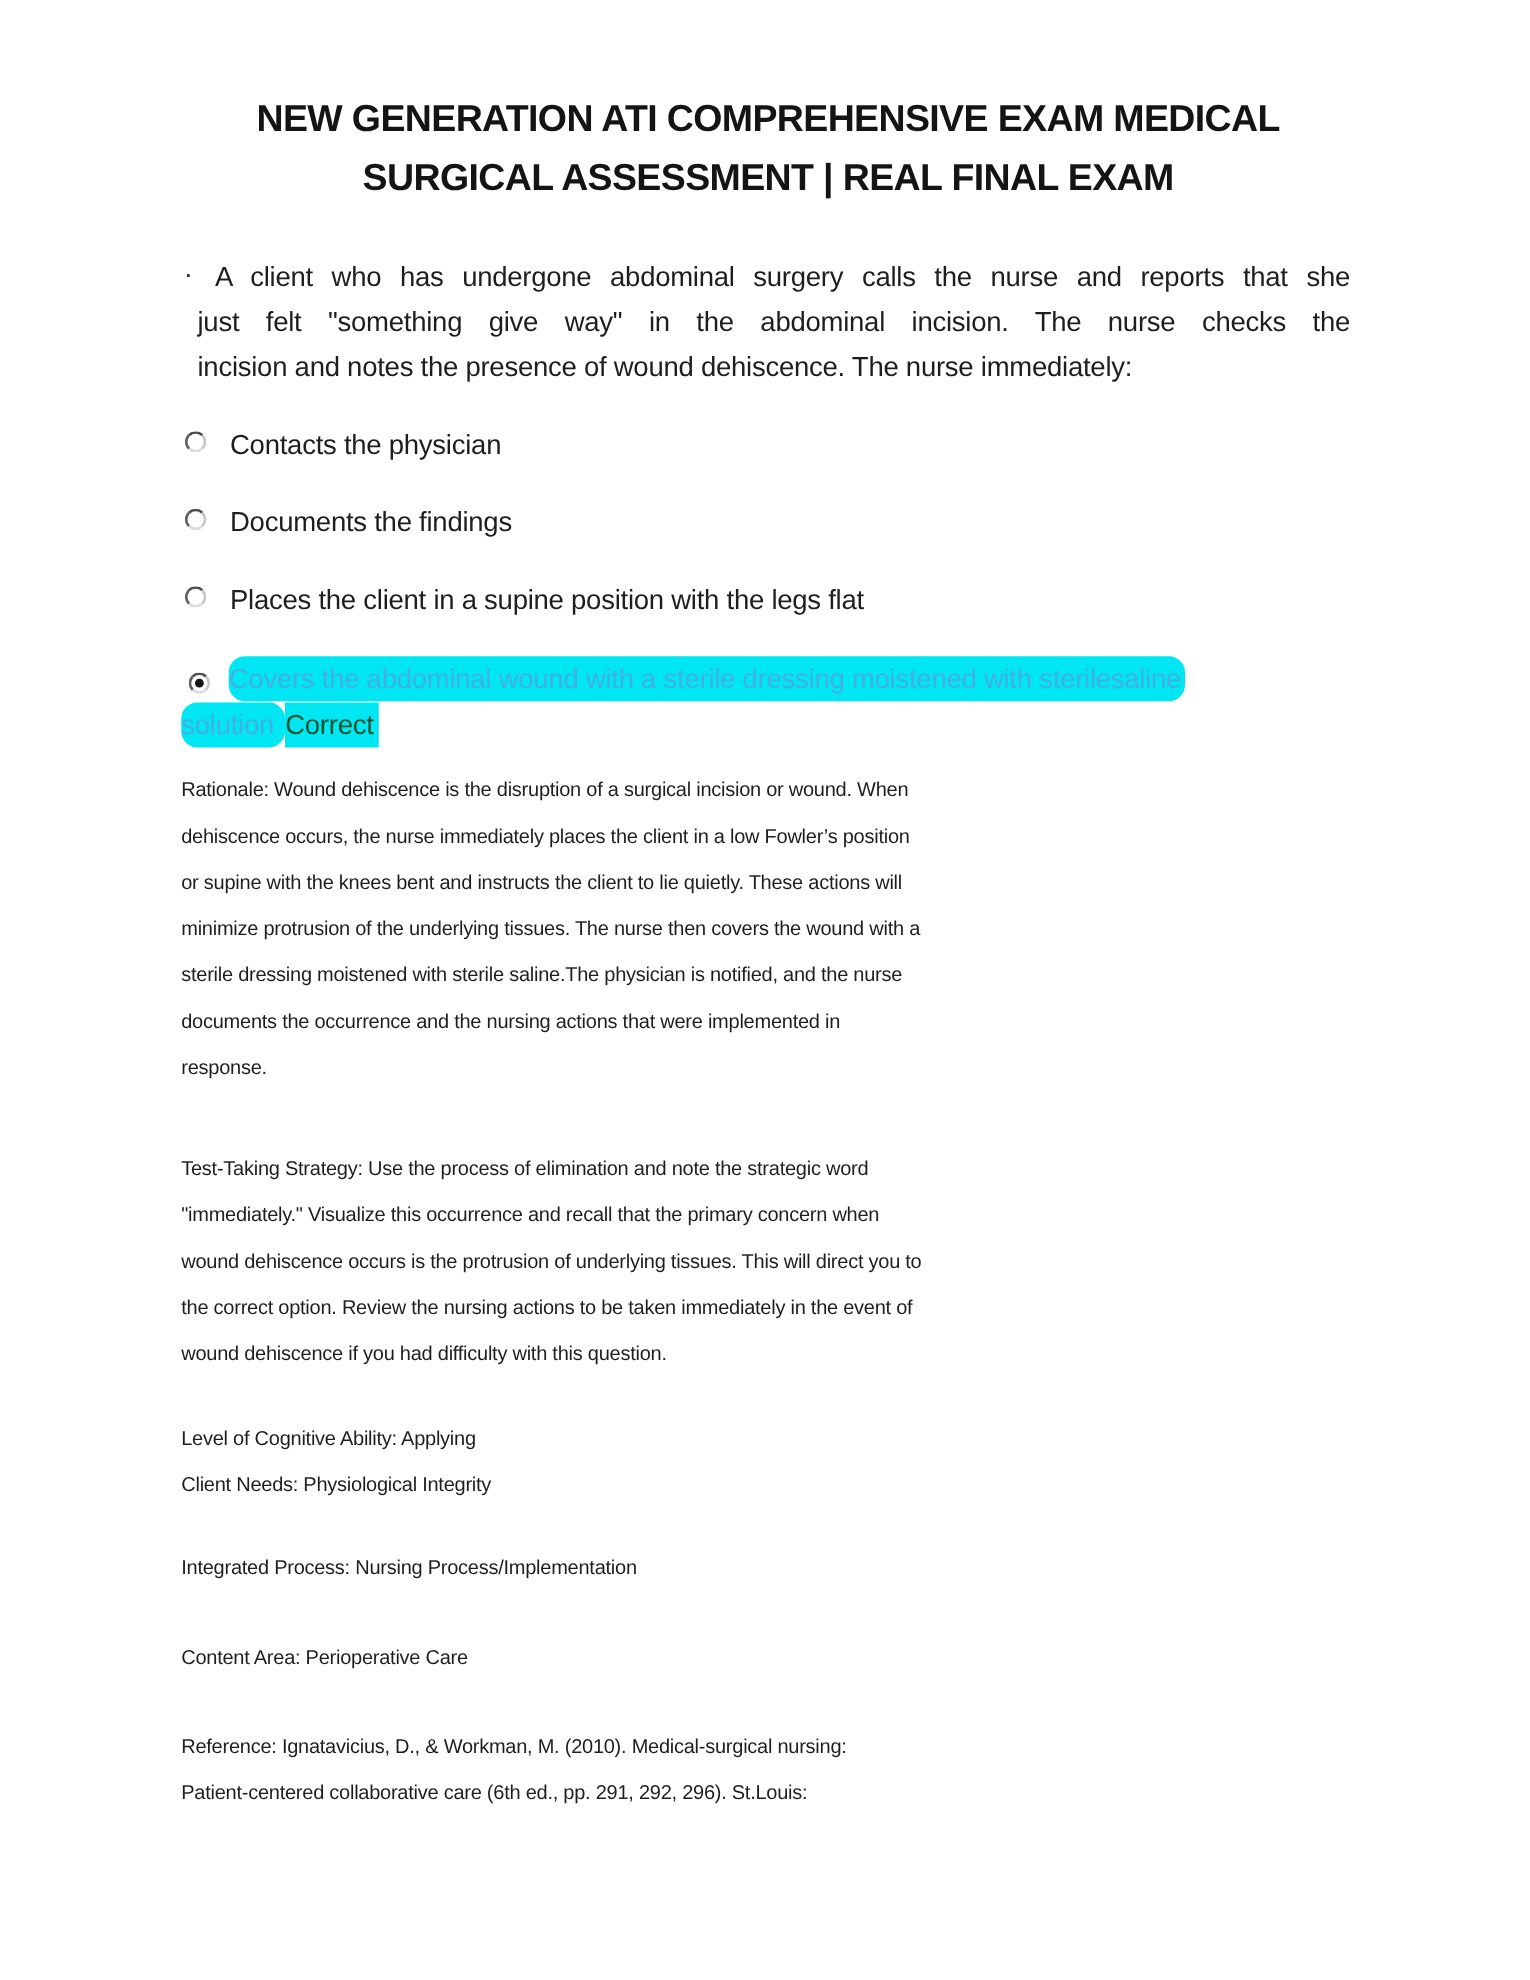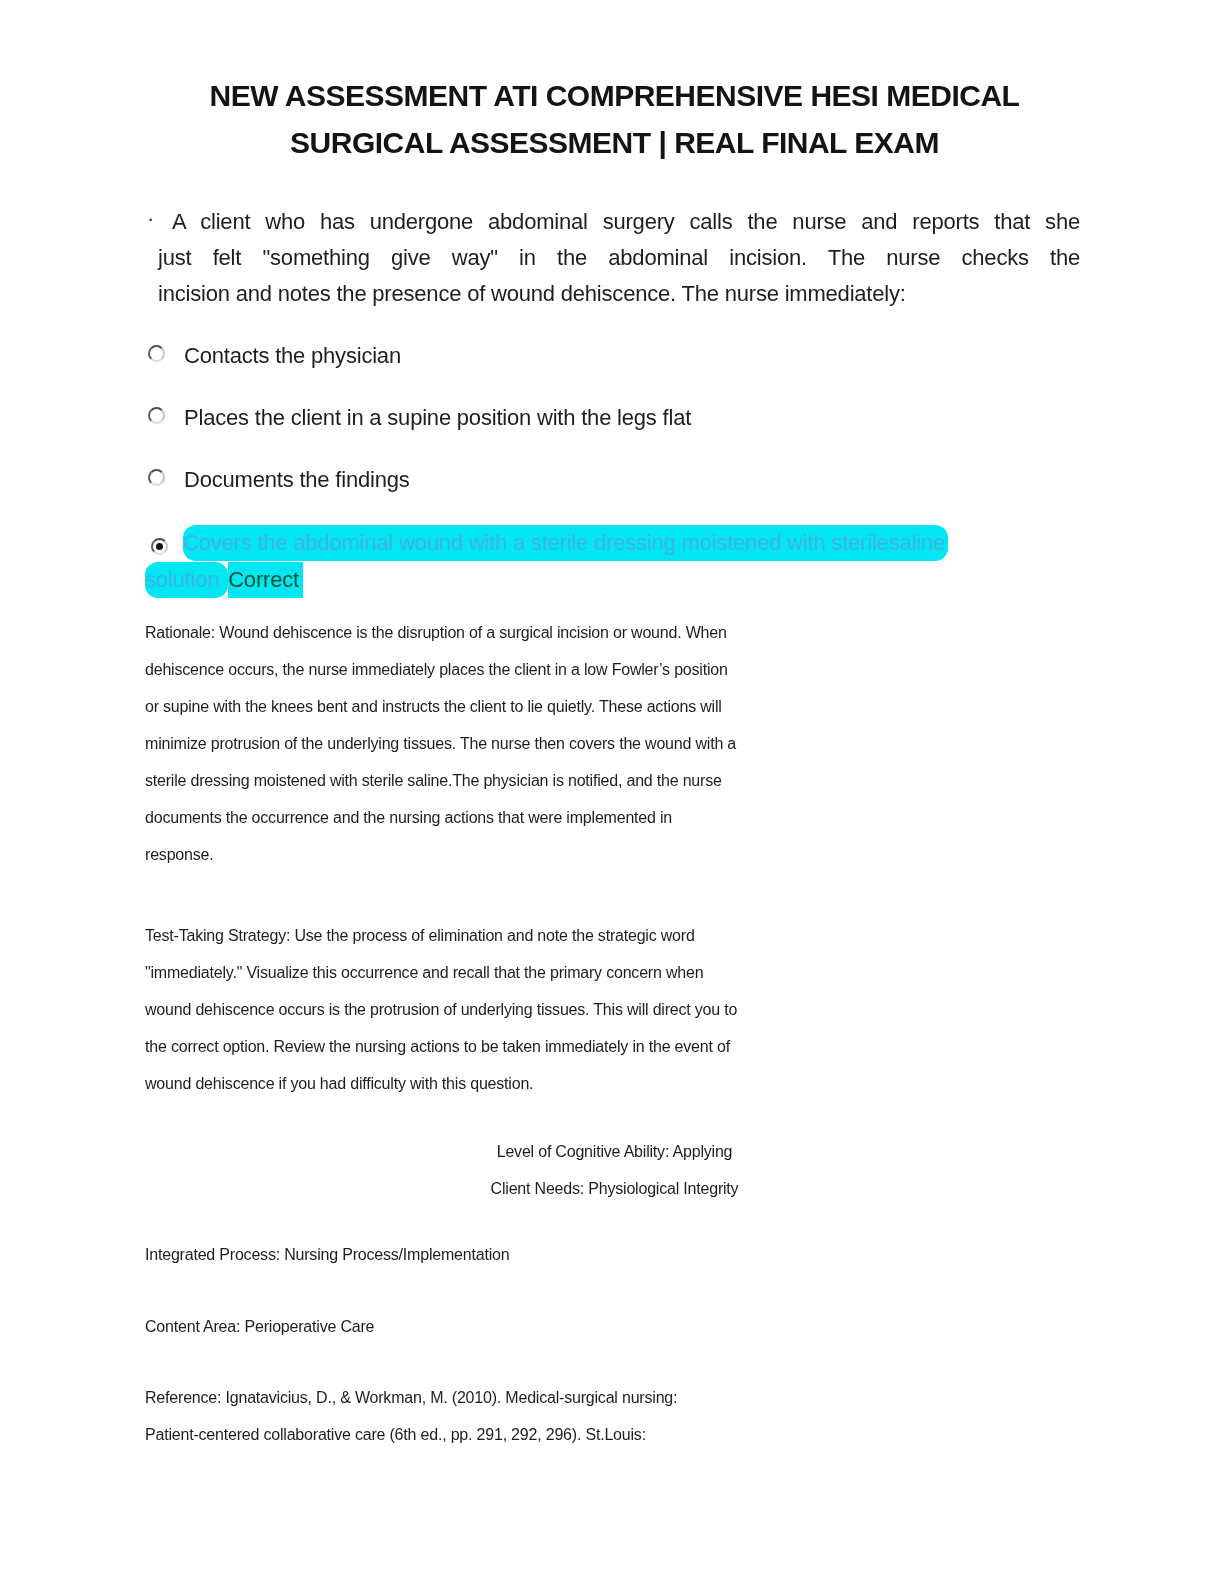--- a/index.html
+++ b/index.html
@@ -85,58 +85,58 @@
     background: var(--highlight, #00e6f3);
     color: #14532d;
     white-space: nowrap;
     padding: 5px 4px 6px 0;
   }
 
   .para { font-size: 16px; letter-spacing: -0.2px; line-height: 37px; }
   .para .line { display: block; white-space: nowrap; }
   .rationale { margin-top: 16px; }
   .strategy  { margin-top: 44px; }
-  .meta1     { margin-top: 31px; text-align: center; }
+  .meta1     { margin-top: 31px; }
   .integrated{ margin-top: 29px; }
   .contentarea { margin-top: 35px; }
   .reference { margin-top: 34px; }
 </style>
 </head>
 <body>
 
 <div class="page">
   <div class="content">
 
     <h1 class="title">
-      <span class="tline">NEW ASSESSMENT ATI COMPREHENSIVE HESI MEDICAL</span>
+      <span class="tline">NEW GENERATION ATI COMPREHENSIVE EXAM MEDICAL</span>
       <span class="tline">SURGICAL ASSESSMENT | REAL FINAL EXAM</span>
     </h1>
 
     <div class="question">
       <span class="bullet">·</span>
       <span class="jline first">A client who has undergone abdominal surgery calls the nurse and reports that she</span>
       <span class="jline">just felt "something give way" in the abdominal incision. The nurse checks the</span>
       <span class="jline last">incision and notes the presence of wound dehiscence. The nurse immediately:</span>
     </div>
 
     <div class="options">
 
       <div class="opt">
         <span class="radio"></span>
         <span class="opt-label">Contacts the physician</span>
       </div>
 
       <div class="opt">
         <span class="radio"></span>
-        <span class="opt-label">Places the client in a supine position with the legs flat</span>
+        <span class="opt-label">Documents the findings</span>
       </div>
 
       <div class="opt">
         <span class="radio"></span>
-        <span class="opt-label">Documents the findings</span>
+        <span class="opt-label">Places the client in a supine position with the legs flat</span>
       </div>
 
       <div class="opt-highlight">
         <span class="radio selected"></span>
         <div class="hl-text">
           <span class="hl-blue">Covers the abdominal wound with a sterile dressing moistened with sterilesaline</span><br>
           <span class="hl-blue">solution </span><span class="hl-correct">Correct</span>
         </div>
       </div>
 

